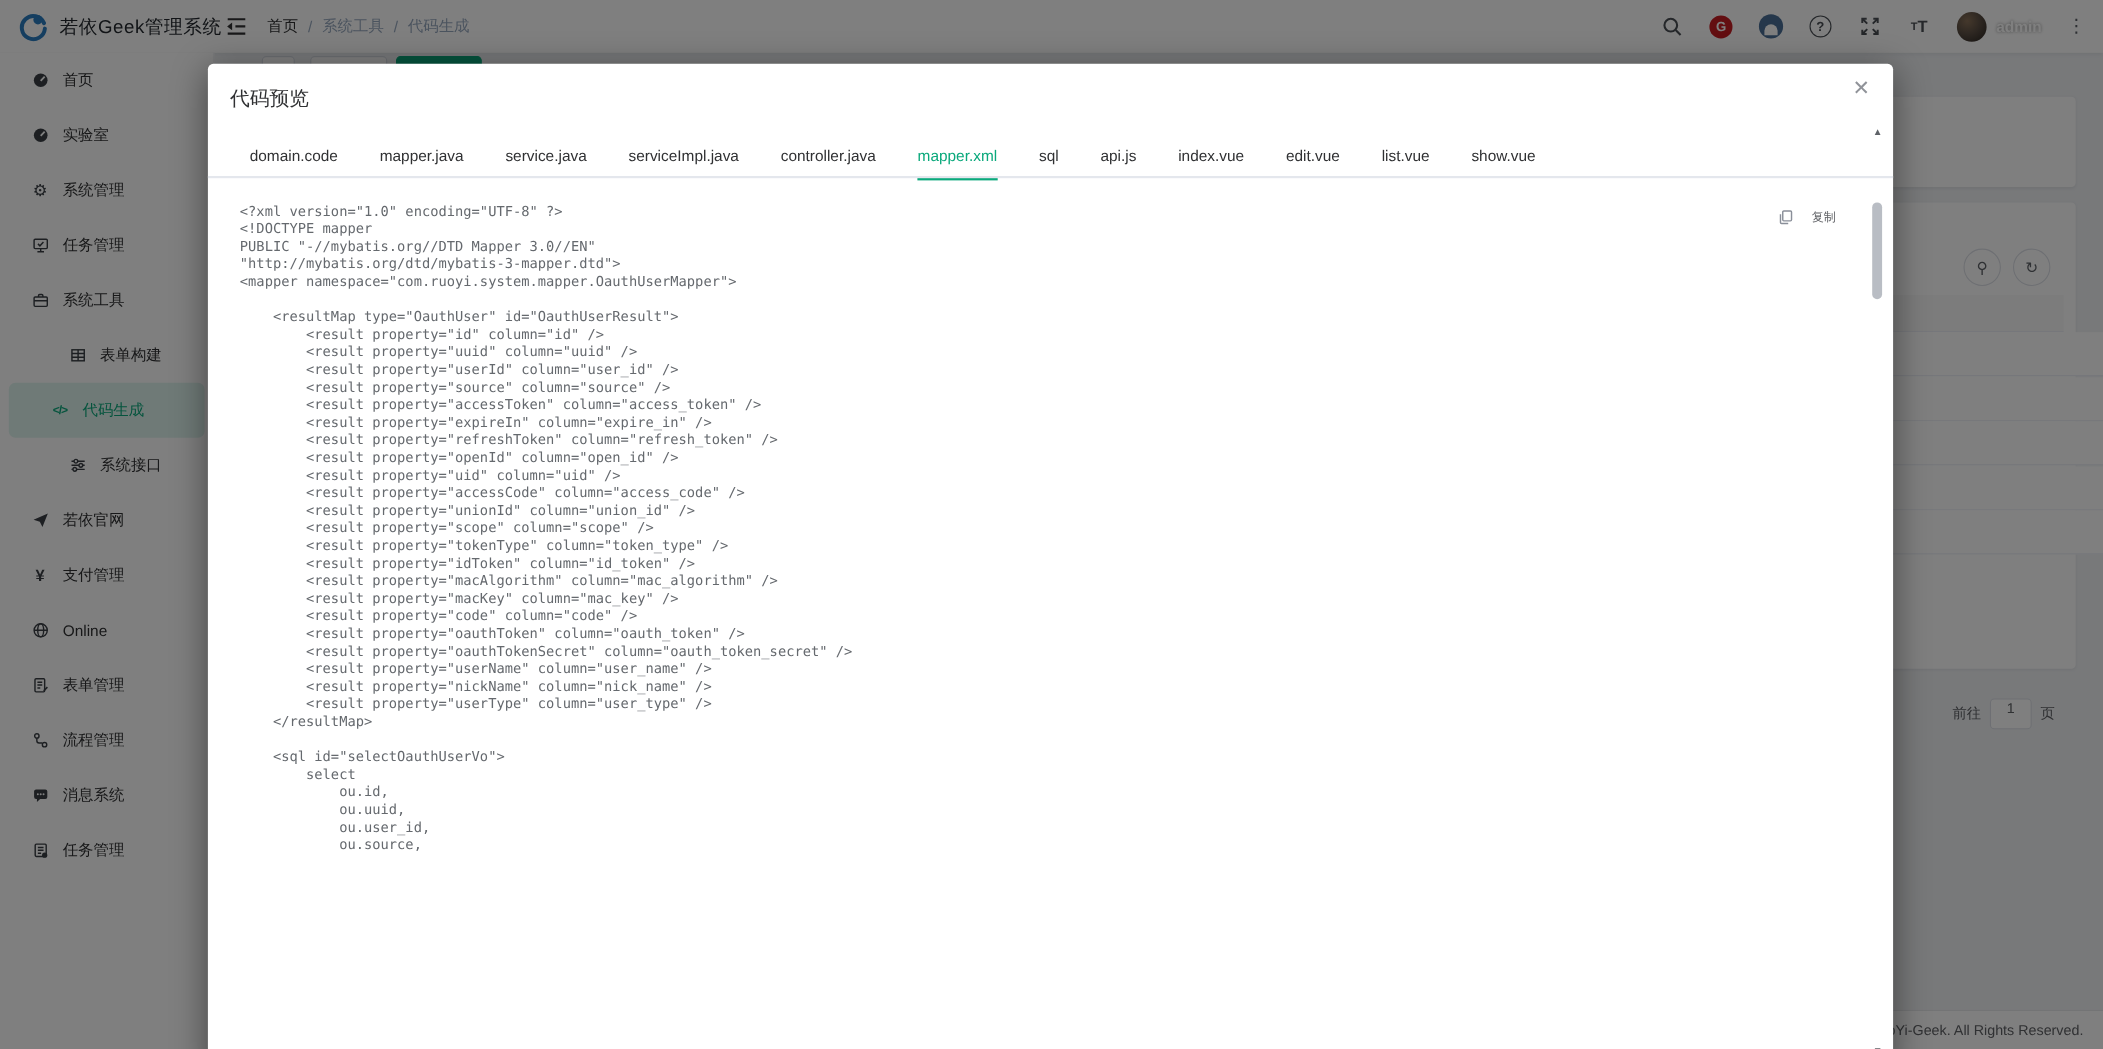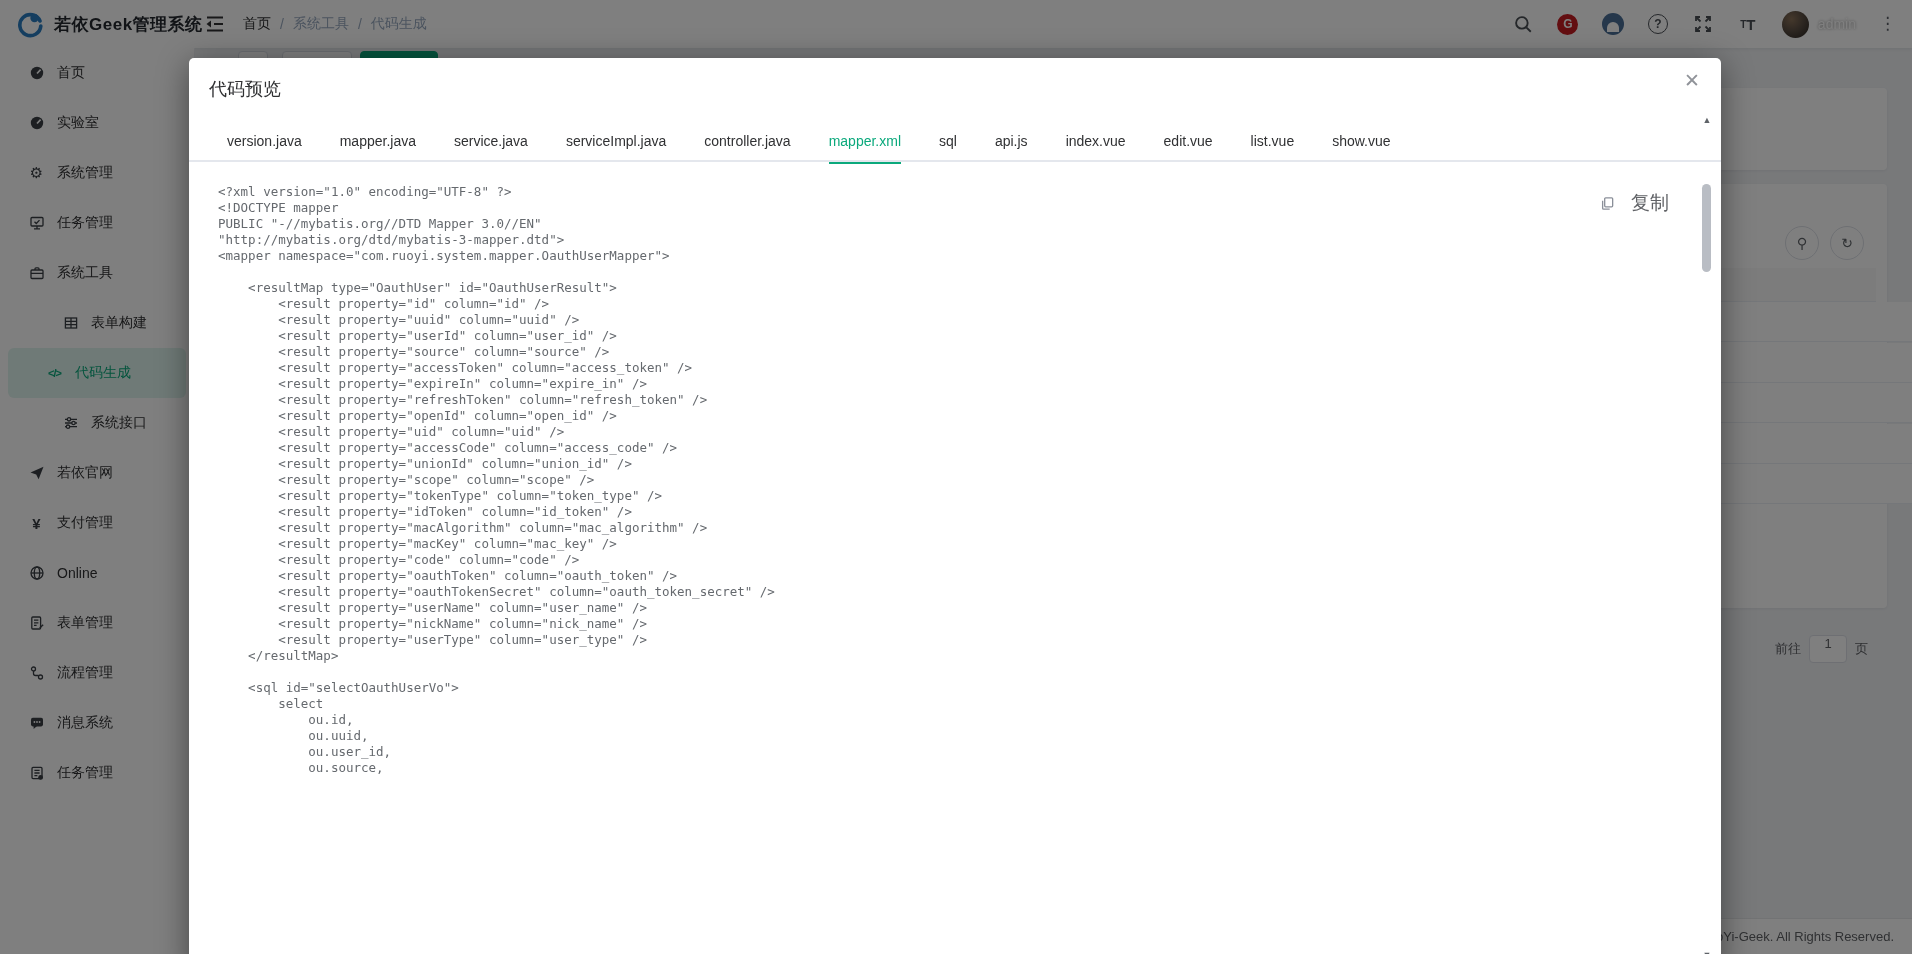--- a/index.html
+++ b/index.html
@@ -3,40 +3,40 @@
 <meta charset="utf-8">
 <style>
   * { margin:0; padding:0; box-sizing:border-box; }
   html,body { width:1912px; height:954px; overflow:hidden; background:#f0f2f5;
               font-family:"Liberation Sans","DejaVu Sans",sans-serif; }
 
   
   .topbar { position:absolute; left:0; top:0; width:1912px; height:48px; background:#fff;
             box-shadow:0 1px 4px rgba(0,21,41,.08); z-index:1; }
   .logo-wrap { position:absolute; left:16px; top:10px; display:flex; align-items:center; gap:10px; }
-  .app-title { font-size:17px; font-weight:bold; color:#24292f; letter-spacing:.5px; }
+  .app-title { font-size:17px; font-weight:normal; color:#24292f; letter-spacing:.5px; }
   .collapse-btn { position:absolute; left:205px; top:15px; width:20px; height:18px; cursor:pointer; color:#303133; }
   .breadcrumb { position:absolute; left:243px; top:0; height:48px; display:flex; align-items:center; font-size:14px; }
   .crumb { color:#97a8be; } .crumb.first { color:#303133; }
   .crumb-sep { color:#97a8be; margin:0 9px; }
   .topbar-right { position:absolute; right:16px; top:0; height:48px; display:flex; align-items:center; gap:23px; }
   .tb-icon { width:22px; height:22px; display:flex; align-items:center; justify-content:center;
              color:#4a4f55; cursor:pointer; }
   .gitee-badge { width:21px; height:21px; border-radius:50%; background:#c71d23; color:#fff;
                  font-size:12px; font-weight:bold; display:flex; align-items:center; justify-content:center; }
   .gh-badge { width:22px; height:22px; border-radius:50%; background:#4a6e96; position:relative; overflow:hidden; }
   .gh-badge i { position:absolute; left:5px; top:9px; width:12px; height:10px; background:#fff;
                 border-radius:6px 6px 0 0; }
   .help-badge { width:20px; height:20px; border-radius:50%; border:1.6px solid #4a4f55; color:#4a4f55;
                 font-size:12px; font-weight:bold; display:flex; align-items:center; justify-content:center; }
   .fontsize-ctl { color:#4a4f55; font-weight:bold; font-size:15px; }
   .fontsize-ctl small { font-size:10px; }
   .avatar { width:27px; height:27px; border-radius:50%;
             background:radial-gradient(circle at 35% 30%,#8a7158 0%,#5c4f44 45%,#26221f 100%); }
-  .admin-name { color:#fff; text-shadow:0 0 3px rgba(0,0,0,.45); font-size:14px; margin-left:-14px; }
+  .admin-name { color:#fff; text-shadow:0 0 3px rgba(0,0,0,.45); font-size:14px; margin-left:-14px;font-weight:bold; }
   .kebab { color:#5a5f66; font-size:17px; letter-spacing:0; line-height:10px; }
 
   .sidebar { position:absolute; left:0; top:48px; width:195px; height:906px; background:#fff;
              border-right:1px solid #eceef2; z-index:1; }
   .menu-item { height:50px; display:flex; align-items:center; padding-left:28px; gap:12px;
                font-size:14px; color:#303133; cursor:pointer; }
   .menu-item.sub { padding-left:62px; }
   .menu-item .mi-icon { width:17px; height:17px; display:flex; align-items:center; justify-content:center;
                         color:#3a3f45; font-size:15px; }
   .menu-item.active { background:rgba(11,169,124,.13); margin:0 8px; padding-left:38px; border-radius:6px;
@@ -72,21 +72,21 @@
             border-radius:5px; box-shadow:0 6px 32px rgba(0,0,0,.45); z-index:10;padding-left:20px; }
   .dialog-title { position:absolute; left:20px; top:19px; font-size:18px; color:#303133; }
   .dialog-close { position:absolute; right:18px; top:12px; width:22px; height:22px; color:#909399;
                   font-size:19px; line-height:22px; text-align:center; cursor:pointer; }
   .tabs { position:absolute; left:0; right:0; top:64px; height:40px; padding-left:38px;
           display:flex; gap:38px; border-bottom:2px solid #e4e7ed; }
   .tab { font-size:14px; color:#303133; height:40px; line-height:38px; cursor:pointer; position:relative; }
   .tab.active { color:#0ba97c; }
   .tab.active::after { content:""; position:absolute; left:0; right:0; bottom:-2px; height:2px; background:#0ba97c; }
   .copy-btn { position:absolute; top:132px; right:52px; display:flex; align-items:center; gap:16px;
-              font-size:19px; color:#606266; cursor:pointer; }
+              font-size:11px; color:#606266; cursor:pointer; }
   .copy-btn svg { color:#8a8f99; }
   .code-pre { position:absolute; left:29px; top:126px; right:60px; bottom:8px; overflow:hidden;
               font-family:"DejaVu Sans Mono","Liberation Mono",monospace; font-size:12.5px; line-height:16px;
               color:#65696e; white-space:pre; }
   .dlg-scrollbar { position:absolute; right:8px; top:56px; bottom:14px; width:12px; }
   .scroll-arrow { position:absolute; left:0; width:12px; height:12px; color:#5f6368; font-size:9px;
                   line-height:12px; text-align:center; cursor:pointer; }
   .scroll-thumb { position:absolute; left:1px; top:70px; width:9px; height:88px; background:#b9bdc4;
                   border-radius:5px; cursor:pointer; }
 
@@ -314,21 +314,21 @@
 <div class="footer">
   <span>Copyright © 2018-2025 RuoYi-Geek. All Rights Reserved.</span>
 </div>
 
 <div class="backdrop"></div>
 
 <div class="dialog">
   <div class="dialog-title">代码预览</div>
   <div class="dialog-close">✕</div>
   <div class="tabs" id="dlg-tabs">
-      <span class="tab">version.java</span>
+      <span class="tab">domain.code</span>
       <span class="tab">mapper.java</span>
       <span class="tab">service.java</span>
       <span class="tab">serviceImpl.java</span>
       <span class="tab">controller.java</span>
       <span class="tab active">mapper.xml</span>
       <span class="tab">sql</span>
       <span class="tab">api.js</span>
       <span class="tab">index.vue</span>
       <span class="tab">edit.vue</span>
       <span class="tab">list.vue</span>

